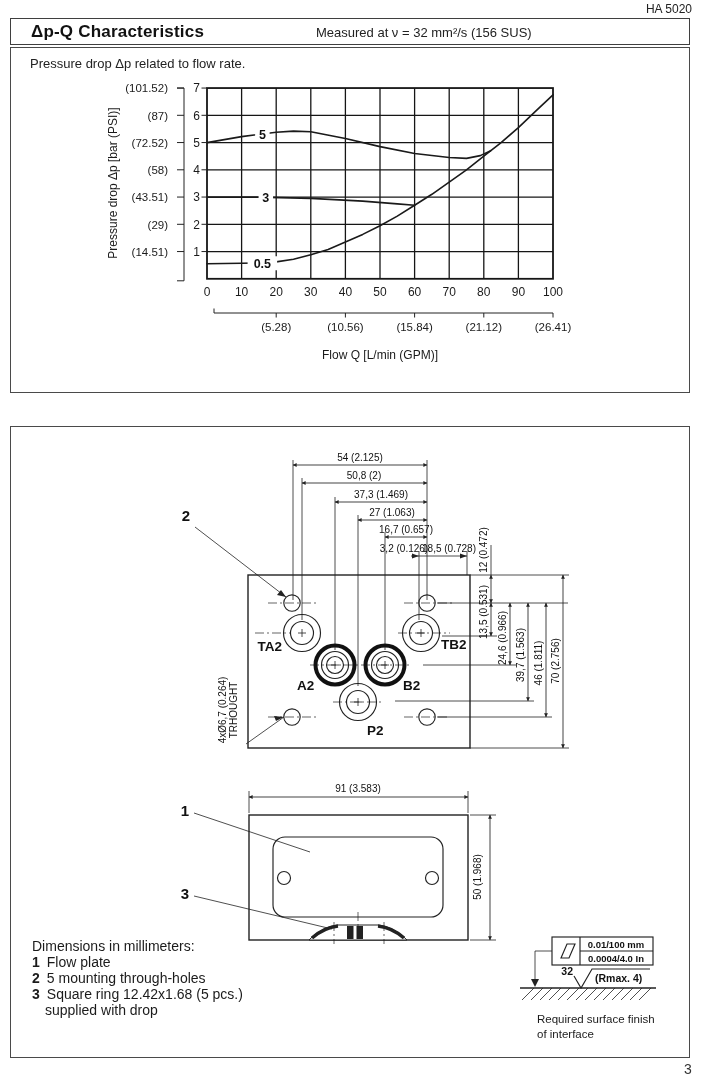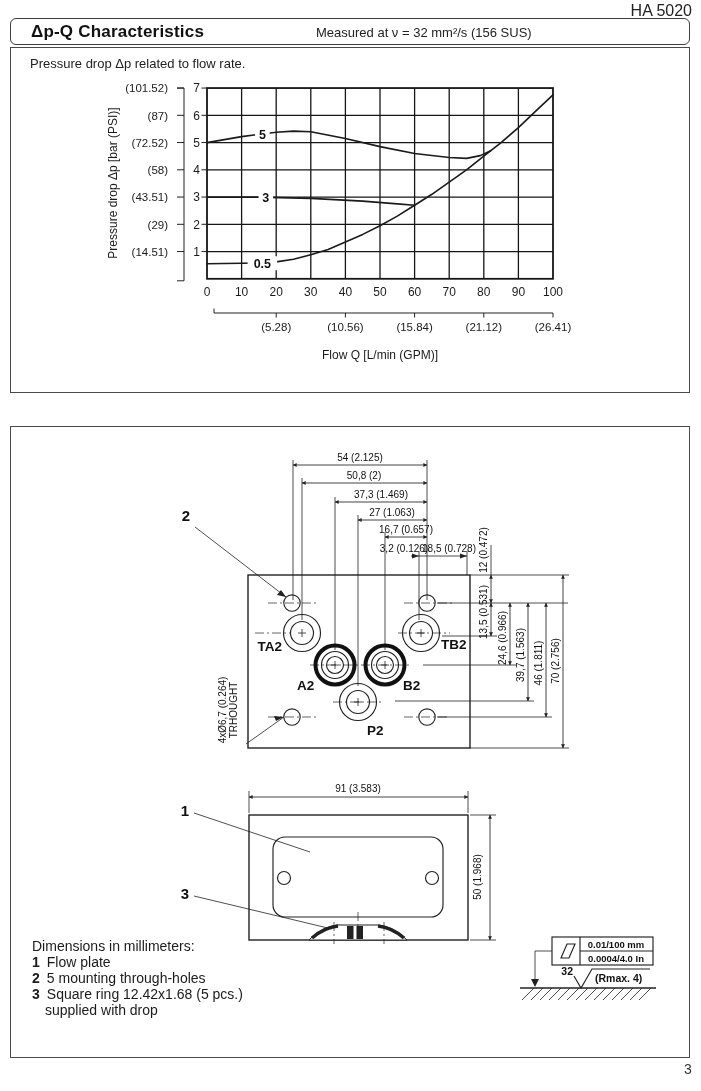--- a/index.html
+++ b/index.html
@@ -1,19 +1,19 @@
 <!DOCTYPE html>
 <html style="--brand-red: #e5312b; --brand-cyan: #2ba7d8;"><head>
 <meta charset="utf-8">
 <style>
   html,body{margin:0;padding:0;background:#fff;}
   body{width:701px;height:1091px;position:relative;font-family:"Liberation Sans",sans-serif;color:#1b1b1b;}
   .page{position:absolute;inset:0;background:#fff;}
   .abs{position:absolute;}
-  .doc-num{top:2px;right:9px;font-size:16px;color:#222;margin-left:20px;}
+  .doc-num{top:2px;right:9px;font-size:12px;color:#222;margin-left:20px;}
   .sec-head{left:10px;width:680px;border:1.6px solid #3f3f3f;background:#fff;box-sizing:border-box;}
   .sec-head .title{position:absolute;left:20px;top:50%;transform:translateY(-50%);font-size:17px;font-weight:bold;letter-spacing:.2px;color:#111;}
   .sec-head .subtitle{position:absolute;left:305px;top:50%;transform:translateY(-50%);font-size:13px;color:#222;}
   .sec-body{left:10px;width:680px;border:1.2px solid #4a4a4a;background:#fff;box-sizing:border-box;}
   .note{top:56px;left:30px;font-size:13px;color:#222;}
   .legend{top:938px;left:32px;font-size:14px;line-height:16px;color:#1b1b1b;}
   .legend .num{font-weight:bold;margin-right:7px;}
   .legend .cont{padding-left:13px;}
   .surf-caption{top:1012px;left:537px;font-size:11.5px;line-height:15px;color:#1b1b1b;}
   .logo{top:1060px;left:627px;font-size:8px;font-weight:bold;color:#232323;line-height:8px;}
@@ -44,39 +44,43 @@
   .callout{font-family:"Liberation Sans",sans-serif;font-size:15px;font-weight:bold;fill:#111;text-anchor:middle;}
   .surftext{font-family:"Liberation Sans",sans-serif;font-size:10.5px;font-weight:bold;fill:#111;}
 </style>
 </head>
 <body>
 
 <div class="page">
 
   <div class="abs doc-num">HA 5020</div>
 
-  <div class="abs sec-head" style="top:18px;height:27px;border-radius:6px;">
+  <div class="abs sec-head" style="top:18px;height:27px;">
     <span class="title">Δp-Q Characteristics</span>
     <span class="subtitle">Measured at  ν = 32 mm²/s (156 SUS)</span>
   </div>
 
   <div class="abs sec-body" style="top:47px;height:346px;"></div>
   <div class="abs note">Pressure drop Δp related to flow rate.</div>
 
 
   <div class="abs sec-body" style="top:426px;height:632px;"></div>
 
   <div class="abs legend">
     <div>Dimensions in millimeters:</div>
     <div><span class="num">1</span><span>Flow plate</span></div>
     <div><span class="num">2</span><span>5 mounting through-holes</span></div>
     <div><span class="num">3</span><span>Square ring 12.42x1.68  (5 pcs.)</span></div>
     <div class="cont">supplied with drop</div>
   </div>
 
+  <div class="abs surf-caption">
+    <div>Required surface finish</div>
+    <div>of interface</div>
+  </div>
 
   <div class="abs logo">
     <div class="lrow">
         <span class="lw">ARGO</span>
         <span class="lred"></span>
       </div>
     <div class="lrow">
         <span class="lcyan"></span>
         <span class="lw">HYTOS</span>
       </div>

